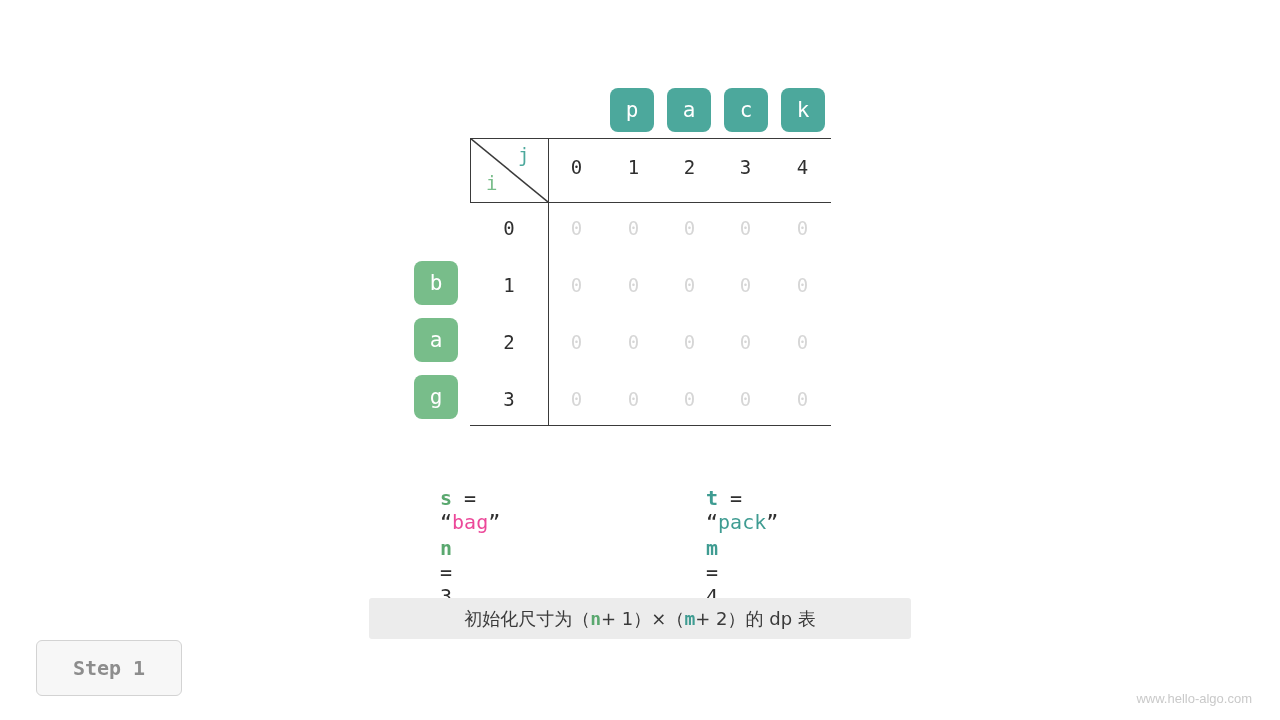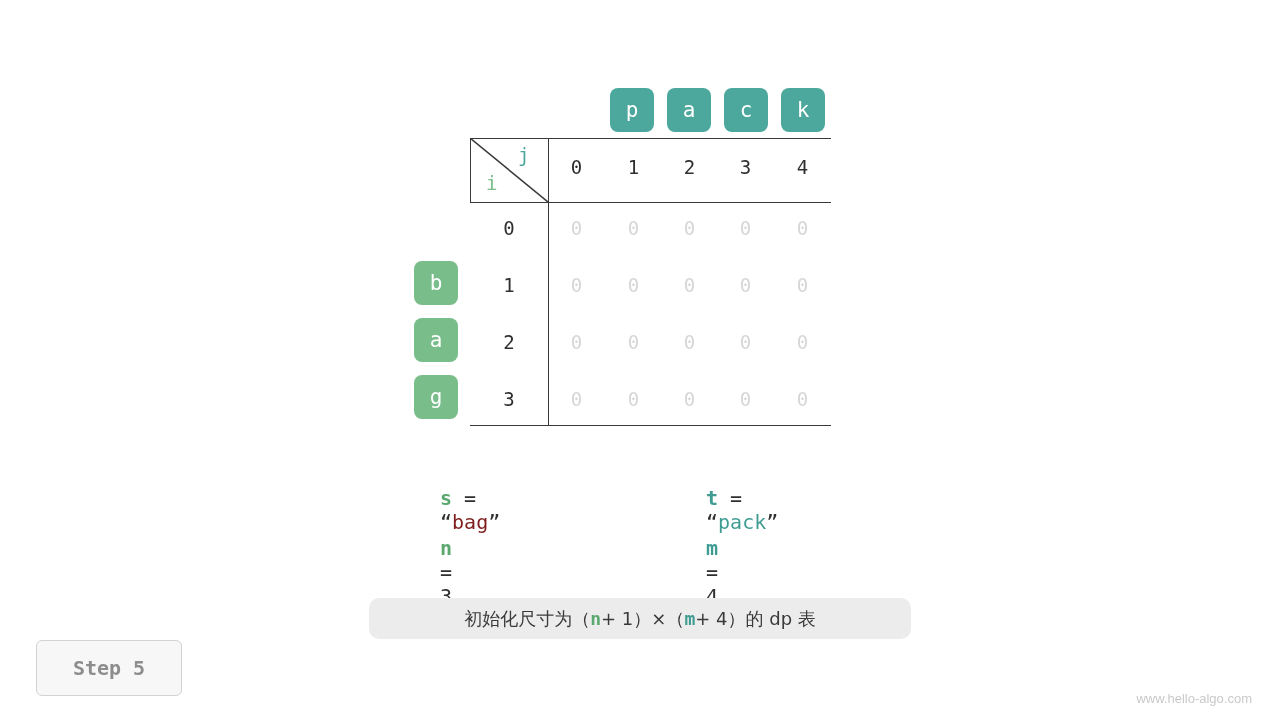--- a/index.html
+++ b/index.html
@@ -137,33 +137,33 @@
     color: #2f2f2f;
   }
   .vars .line {
     height: 50px;
     position: relative;
   }
   .vars .col1 { position: absolute; left: 0; }
   .vars .col2 { position: absolute; left: 266px; }
   .vname-green { color: #5aa86f; font-weight: bold; }
   .vname-teal { color: #3f9c92; font-weight: bold; }
-  .strval-green { color: #7f1d1d; }
+  .strval-green { color: #ec4899; }
   .strval-teal { color: #3f9c92; }
   .quote { color: #2f2f2f; }
 
   
   .caption {
     position: absolute;
     left: 369px;
     top: 598px;
     width: 542px;
     height: 41px;
     background: #ececec;
-    border-radius: 10px;
+    border-radius: 3px;
     display: flex;
     align-items: center;
     justify-content: center;
     font-family: "DejaVu Sans", sans-serif;
     font-size: 18px;
     color: #3a3a3a;
   }
   .caption .g { color: #5aa86f; font-weight: bold; font-family: "DejaVu Sans Mono", monospace; }
   .caption .t { color: #3f9c92; font-weight: bold; font-family: "DejaVu Sans Mono", monospace; }
 
@@ -287,20 +287,20 @@
       <span>4</span>
     </span>
   </div>
 </div>
 
 <div class="caption">
   <span>初始化尺寸为（</span>
     <span class="g">n</span>
     <span>+ 1）×（</span>
     <span class="t">m</span>
-    <span>+ 4）的 dp 表</span>
+    <span>+ 2）的 dp 表</span>
 </div>
 
 <div class="step-badge">
-  <span>Step 5</span>
+  <span>Step 1</span>
 </div>
 
 <div class="watermark">www.hello-algo.com</div>
 
 </body></html>

